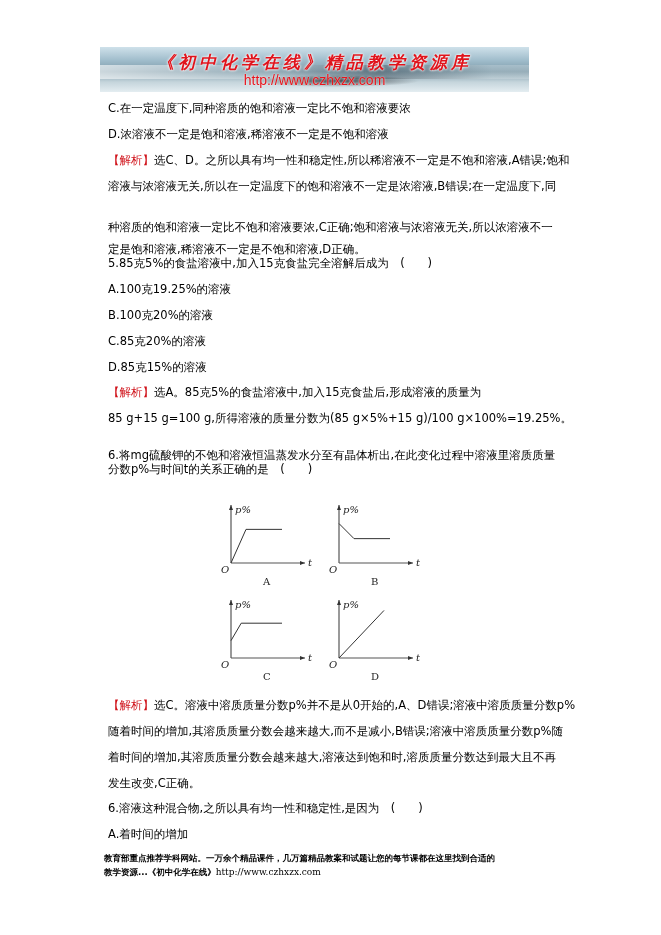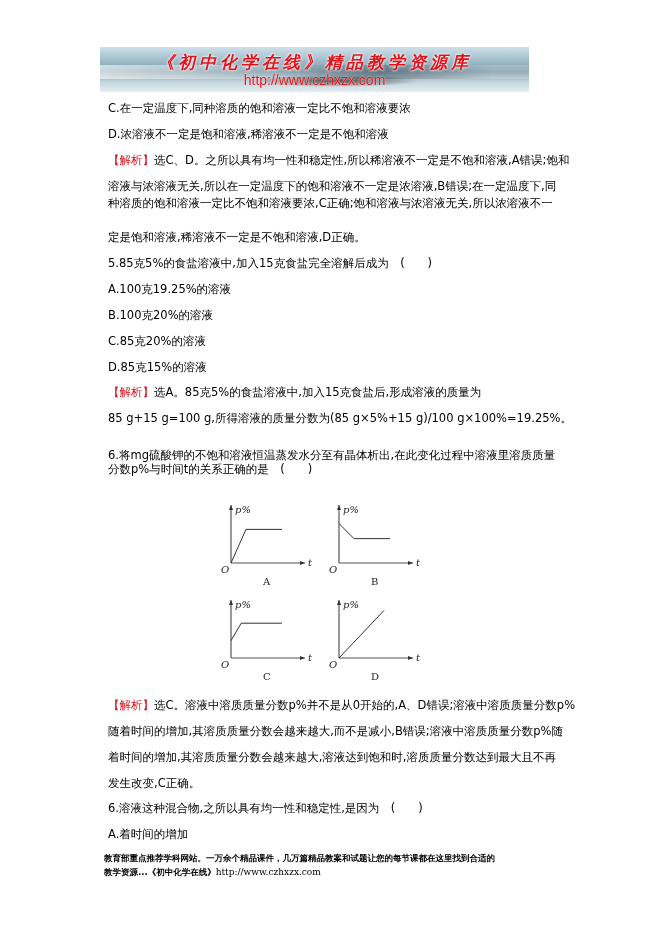--- a/index.html
+++ b/index.html
@@ -33,22 +33,22 @@
   <div class="ink"></div>
   <div class="title">《初中化学在线》精品教学资源库</div>
   <div class="url">http://www.czhxzx.com</div>
 </div>
 
 <div class="line" style="top:101px">C.在一定温度下,同种溶质的饱和溶液一定比不饱和溶液要浓</div>
 <div class="line" style="top:127px">D.浓溶液不一定是饱和溶液,稀溶液不一定是不饱和溶液</div>
 
 <div class="line" style="top:153px"><span class="red">【解析】</span><span>选C、D。之所以具有均一性和稳定性,所以稀溶液不一定是不饱和溶液,A错误;饱和</span></div>
 <div class="line" style="top:179px">溶液与浓溶液无关,所以在一定温度下的饱和溶液不一定是浓溶液,B错误;在一定温度下,同</div>
-<div class="line" style="top:196px">种溶质的饱和溶液一定比不饱和溶液要浓,C正确;饱和溶液与浓溶液无关,所以浓溶液不一</div>
-<div class="line" style="top:230px">定是饱和溶液,稀溶液不一定是不饱和溶液,D正确。</div>
+<div class="line" style="top:220px">种溶质的饱和溶液一定比不饱和溶液要浓,C正确;饱和溶液与浓溶液无关,所以浓溶液不一</div>
+<div class="line" style="top:242px">定是饱和溶液,稀溶液不一定是不饱和溶液,D正确。</div>
 
 <div class="line" style="top:256px">5.85克5%的食盐溶液中,加入15克食盐完全溶解后成为　(　　)</div>
 <div class="line" style="top:282px">A.100克19.25%的溶液</div>
 <div class="line" style="top:308px">B.100克20%的溶液</div>
 <div class="line" style="top:334px">C.85克20%的溶液</div>
 <div class="line" style="top:360px">D.85克15%的溶液</div>
 
 <div class="line" style="top:385px"><span class="red">【解析】</span><span>选A。85克5%的食盐溶液中,加入15克食盐后,形成溶液的质量为</span></div>
 <div class="line" style="top:411px">85 g+15 g=100 g,所得溶液的质量分数为(85 g×5%+15 g)/100 g×100%=19.25%。</div>
 

